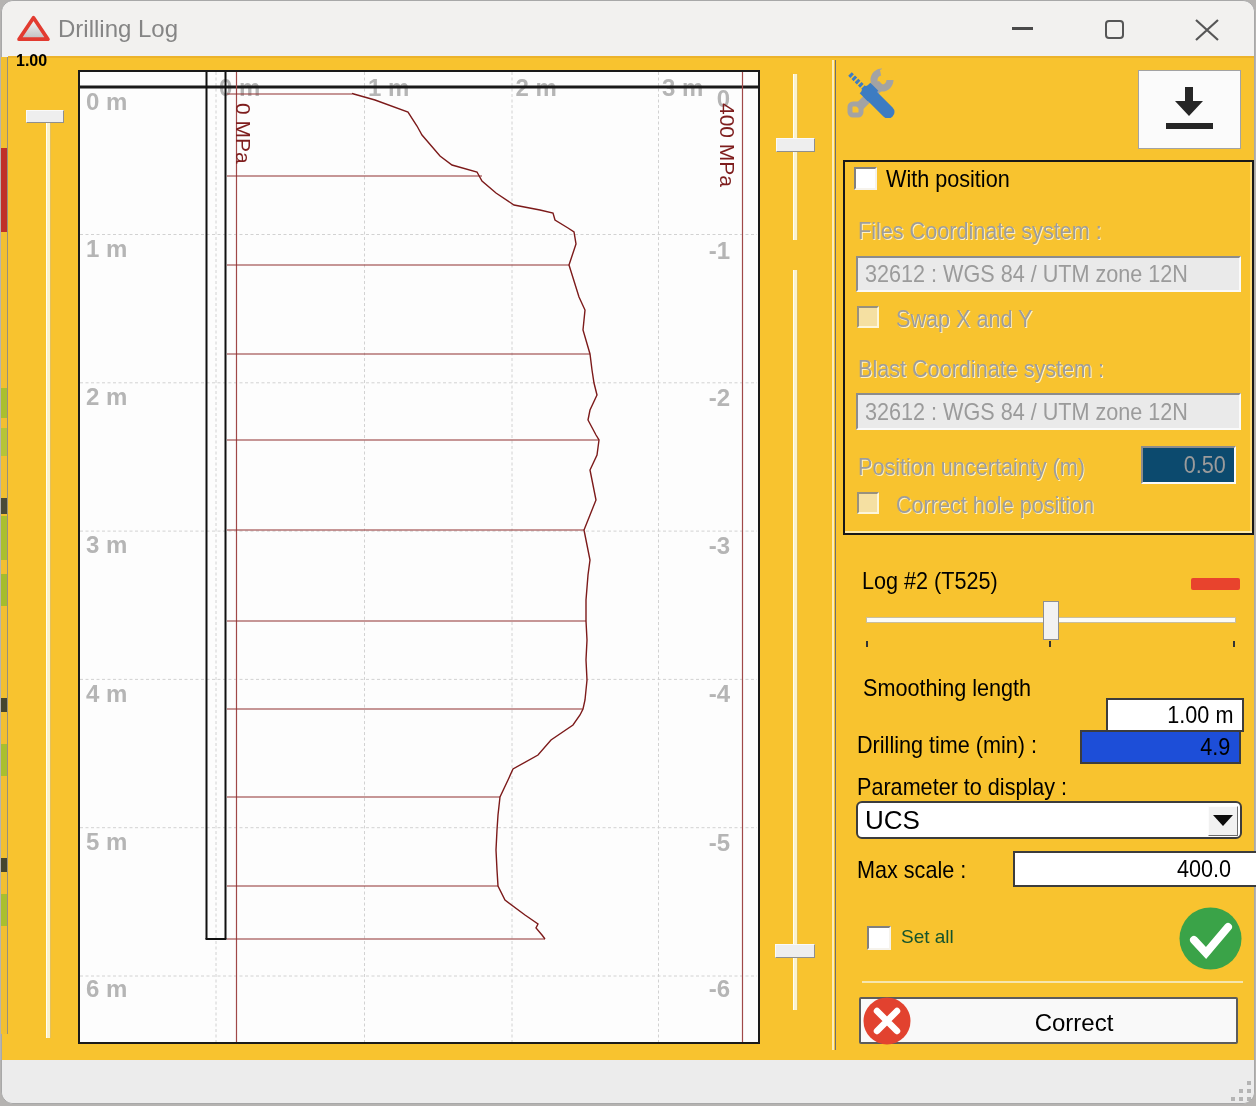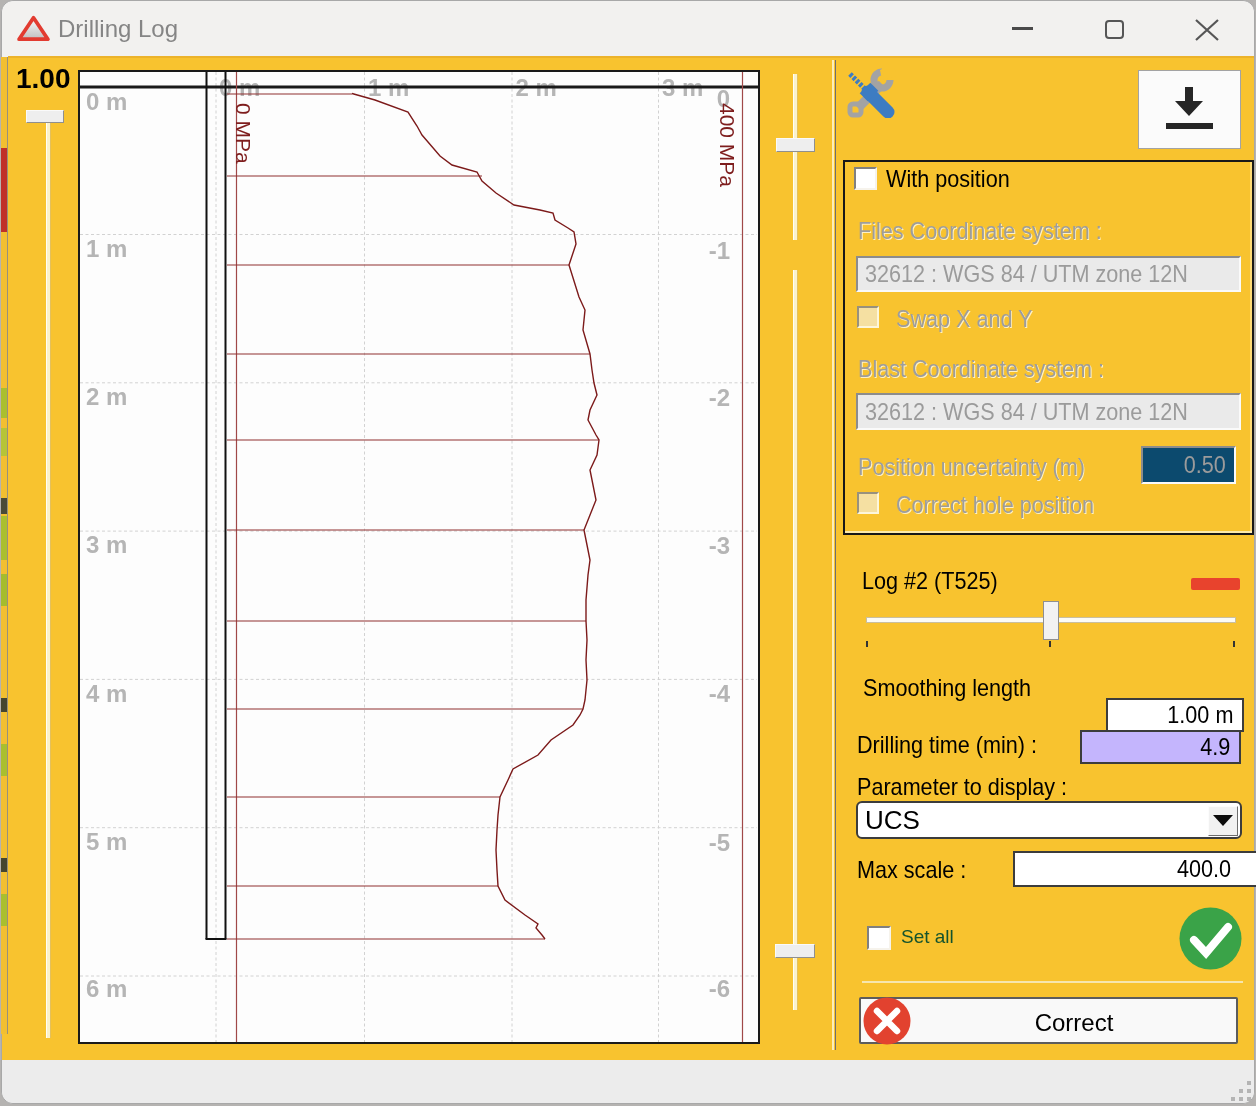--- a/index.html
+++ b/index.html
@@ -55,21 +55,21 @@
   </svg>
   <div class="abs lbl" id="title">Drilling Log</div>
   <div class="abs" style="left:8px;top:56px;width:1246px;height:2px;background:#ecb32b;"></div>
 
   <div class="abs" style="left:1012px;top:27px;width:21px;height:2.5px;background:#4a4a4a;"></div>
   <div class="abs" style="left:1105px;top:20px;width:15px;height:15px;border:2px solid #565656;border-radius:4px;"></div>
   <svg class="abs" style="left:1194px;top:18px;" width="26" height="24" viewBox="0 0 26 24">
     <path d="M2 2 L24 22 M24 2 L2 22" stroke="#565656" stroke-width="2.2" fill="none"></path>
   </svg>
 
-  <div class="abs lbl" style="left:16px;top:63px;font-size:28px;font-weight:bold;color:#000;">1.00</div>
+  <div class="abs lbl" style="left:16px;top:52px;font-size:16px;font-weight:bold;color:#000;">1.00</div>
   <div class="abs track-v" style="left:46px;top:112px;height:926px;"></div>
   <div class="abs handle" style="left:26px;top:110px;width:36px;height:11px;"></div>
 
   <svg class="abs" style="left:78px;top:70px;" width="682" height="974" viewBox="0 0 682 974">
     <rect x="0" y="0" width="682" height="974" fill="#fdfdfd"></rect>
     <g stroke="#d2d2d2" stroke-width="1" stroke-dasharray="3 2.5">
       <line x1="138" y1="2" x2="138" y2="972"></line>
       <line x1="286.5" y1="2" x2="286.5" y2="972"></line>
       <line x1="434" y1="2" x2="434" y2="972"></line>
       <line x1="580.5" y1="2" x2="580.5" y2="972"></line>
@@ -173,21 +173,21 @@
   <div class="abs" style="left:866px;top:617px;width:368px;height:4px;background:#fcfcf6;border:1px solid #cabf9e;"></div>
   <div class="abs" style="left:1043px;top:601px;width:14px;height:37px;background:#f2f2f2;border:1px solid #8f8f8f;"></div>
   <div class="abs" style="left:866px;top:641px;width:1.5px;height:6px;background:#333;"></div>
   <div class="abs" style="left:1049px;top:641px;width:1.5px;height:6px;background:#333;"></div>
   <div class="abs" style="left:1233px;top:641px;width:1.5px;height:6px;background:#333;"></div>
 
   <div class="abs lbl sx" style="left:863px;top:674px;font-size:24px;color:#000;">Smoothing length</div>
   <div class="abs fld" style="left:1106px;top:698px;width:125px;height:30px;line-height:30px;border-width:2px;padding-right:9px;text-align:right;"><span class="sxr">1.00 m</span></div>
 
   <div class="abs lbl sx" style="left:857px;top:731px;font-size:24px;color:#000;">Drilling time (min) :</div>
-  <div class="abs fld" style="left:1080px;top:730px;width:148px;height:30px;line-height:30px;border-width:2px;padding-right:9px;text-align:right;background:#c4b5fd;"><span class="sxr">4.9</span></div>
+  <div class="abs fld" style="left:1080px;top:730px;width:148px;height:30px;line-height:30px;border-width:2px;padding-right:9px;text-align:right;background:#1d4ed8;"><span class="sxr">4.9</span></div>
 
   <div class="abs lbl sx" style="left:857px;top:773px;font-size:24px;color:#000;">Parameter to display :</div>
   <div class="abs fld" style="left:856px;top:801px;width:375px;height:34px;line-height:34px;border-width:2px;padding-left:7px;font-size:26px;border-radius:6px;">UCS</div>
   <div class="abs" style="left:1208px;top:806px;width:28px;height:28px;background:#f1f1f1;border:1px solid;border-color:#fcfcfc #6d6d6d #6d6d6d #fcfcfc;"></div>
   <svg class="abs" style="left:1212px;top:814px;" width="22" height="13" viewBox="0 0 22 13">
     <path d="M1 1 L21 1 L11 12 Z" fill="#0c0c0c"></path>
   </svg>
 
   <div class="abs lbl sx" style="left:857px;top:856px;font-size:24px;color:#000;">Max scale :</div>
   <div class="abs fld" style="left:1013px;top:851px;width:216px;height:32px;line-height:32px;border-width:2px;padding-right:25px;text-align:right;"><span class="sxr">400.0</span></div>

